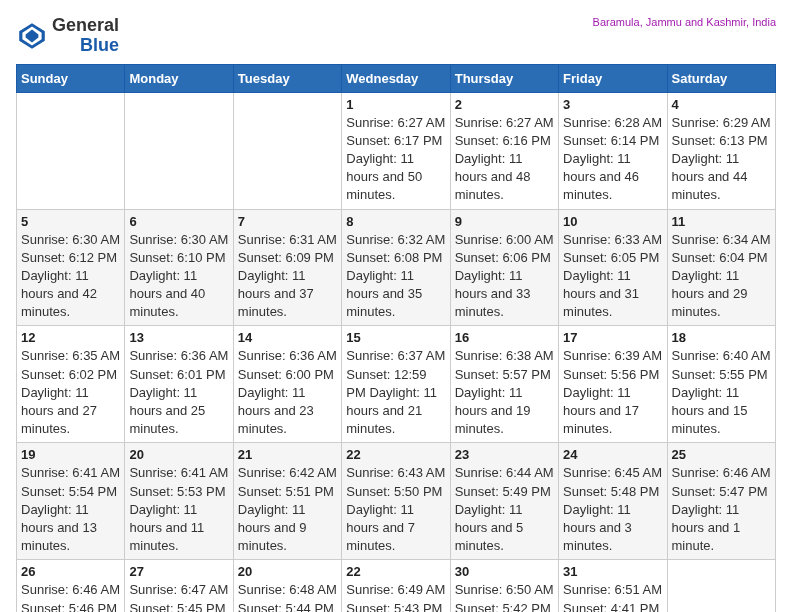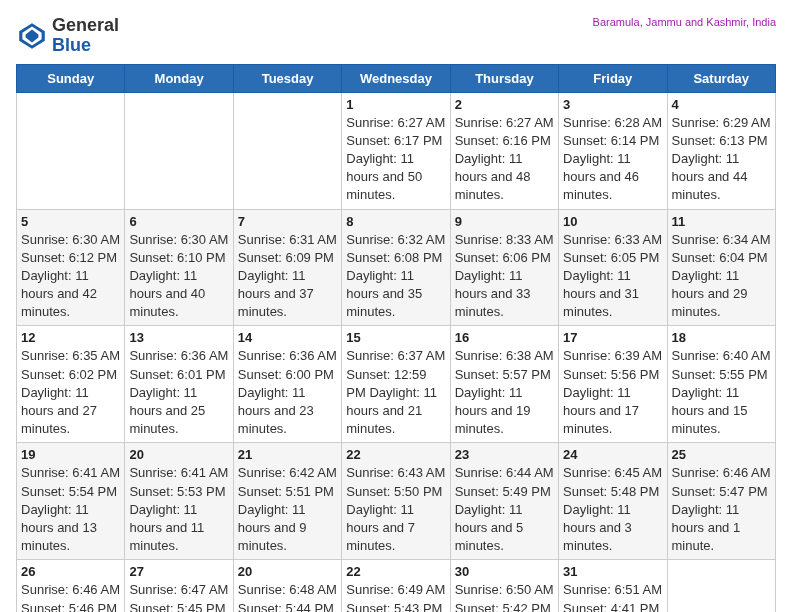--- a/index.html
+++ b/index.html
@@ -18,20 +18,21 @@
     }
     .logo {
       display: flex;
       align-items: center;
       gap: 4px;
     }
     .logo-text {
       font-size: 18px;
       font-weight: bold;
       line-height: 1.1;
+      text-align: right;
     }
     .logo-text .general { color: #333; }
     .logo-text .blue { color: #1a5caa; }
     .logo-icon {
       width: 32px;
       height: 32px;
     }
     .title-block {
       text-align: right;
     }
@@ -46,21 +47,21 @@
     }
     .calendar {
       width: 100%;
       border-collapse: collapse;
       font-size: 11px;
     }
     .calendar thead th {
       background: #2a6db5;
       color: #fff;
       padding: 6px 4px;
-      text-align: center;
+      text-align: left;
       font-size: 13px;
       font-weight: bold;
       border: 1px solid #1a5caa;
     }
     .calendar tbody td {
       border: 1px solid #ccc;
       vertical-align: top;
       padding: 4px;
       width: 108px;
       min-height: 80px;
@@ -173,21 +174,21 @@
         </td>
         <td>
           <span class="day-num">8</span>
           <div class="day-info">Sunrise: 6:32 AM
 Sunset: 6:08 PM
 Daylight: 11 hours
 and 35 minutes.</div>
         </td>
         <td>
           <span class="day-num">9</span>
-          <div class="day-info">Sunrise: 8:33 AM
+          <div class="day-info">Sunrise: 6:00 AM
 Sunset: 6:06 PM
 Daylight: 11 hours
 and 33 minutes.</div>
         </td>
         <td>
           <span class="day-num">10</span>
           <div class="day-info">Sunrise: 6:33 AM
 Sunset: 6:05 PM
 Daylight: 11 hours
 and 31 minutes.</div>

